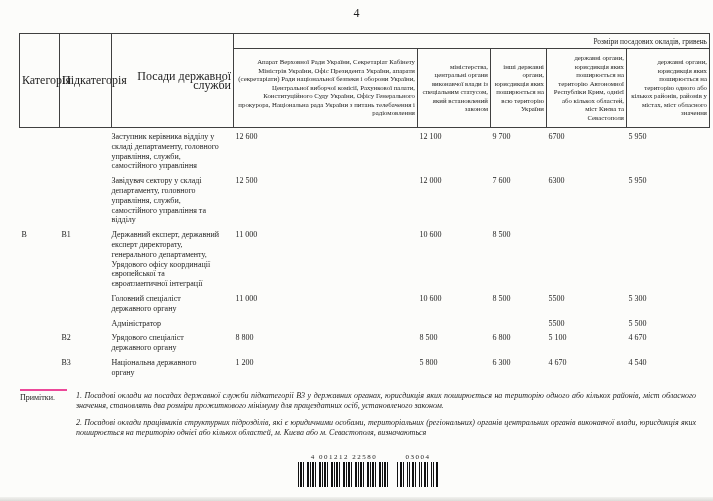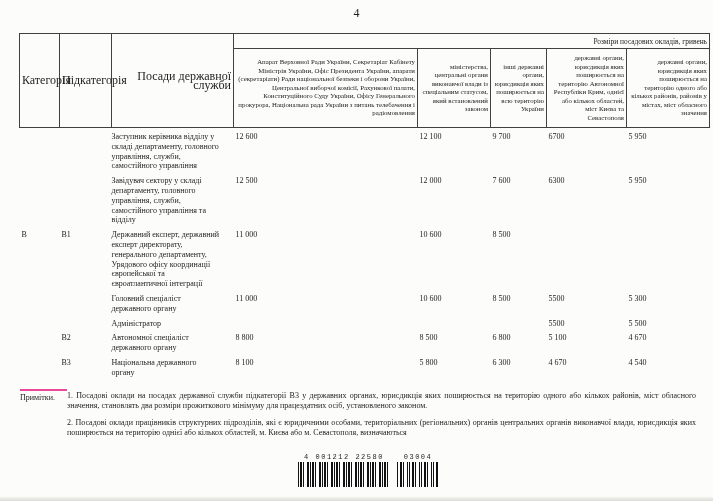--- a/index.html
+++ b/index.html
@@ -64,34 +64,34 @@
     position:absolute; left:20px; top:389px; width:676px;
     display:flex; align-items:flex-start;
     font-size:8px; line-height:10.4px;
   }
   .notes-label {
     flex:0 0 47px;
     border-top:2px solid #ec4899;
     padding-top:2px;
     white-space:nowrap;
   }
-  .notes-body { flex:1; padding-top:2px; }
+  .notes-body { margin-left:9px; flex:1; padding-top:2px;font-style:italic; }
   .notes-body p {
     margin:0 0 6px 0;
     text-align:justify;
   }
 
   
   .barcode {
     position:absolute; left:298px; top:453px;
     display:flex; align-items:flex-start; gap:7px;
   }
   .barcode-group { text-align:center; }
   .barcode-text {
-    font-family:Liberation Mono, monospace;
+    font-family:Liberation Serif, serif;
     font-size:7px; letter-spacing:1.5px;
     white-space:nowrap; margin-bottom:1px;
   }
   .bars {
     height:25px;
     background:repeating-linear-gradient(90deg,
       #111 0 1px,  #fdfdfd 1px 2.5px,
       #111 2.5px 4.5px, #fdfdfd 4.5px 5.5px,
       #111 5.5px 6.5px, #fdfdfd 6.5px 9.5px,
       #111 9.5px 11px, #fdfdfd 11px 12px);
@@ -179,32 +179,32 @@
         <td class="pos">Адміністратор</td>
         <td></td>
         <td></td>
         <td></td>
         <td>5500</td>
         <td>5 500</td>
       </tr>
       <tr>
         <td></td>
         <td>В2</td>
-        <td class="pos">Автономної спеціаліст державного органу</td>
+        <td class="pos">Урядового спеціаліст державного органу</td>
         <td>8 800</td>
         <td>8 500</td>
         <td>6 800</td>
         <td>5 100</td>
         <td>4 670</td>
       </tr>
       <tr>
         <td></td>
         <td>В3</td>
         <td class="pos">Національна державного органу</td>
-        <td>8 100</td>
+        <td>1 200</td>
         <td>5 800</td>
         <td>6 300</td>
         <td>4 670</td>
         <td>4 540</td>
       </tr>
     </tbody>
   </table>
 
   <div class="notes">
     <div class="notes-label">Примітки.</div>

